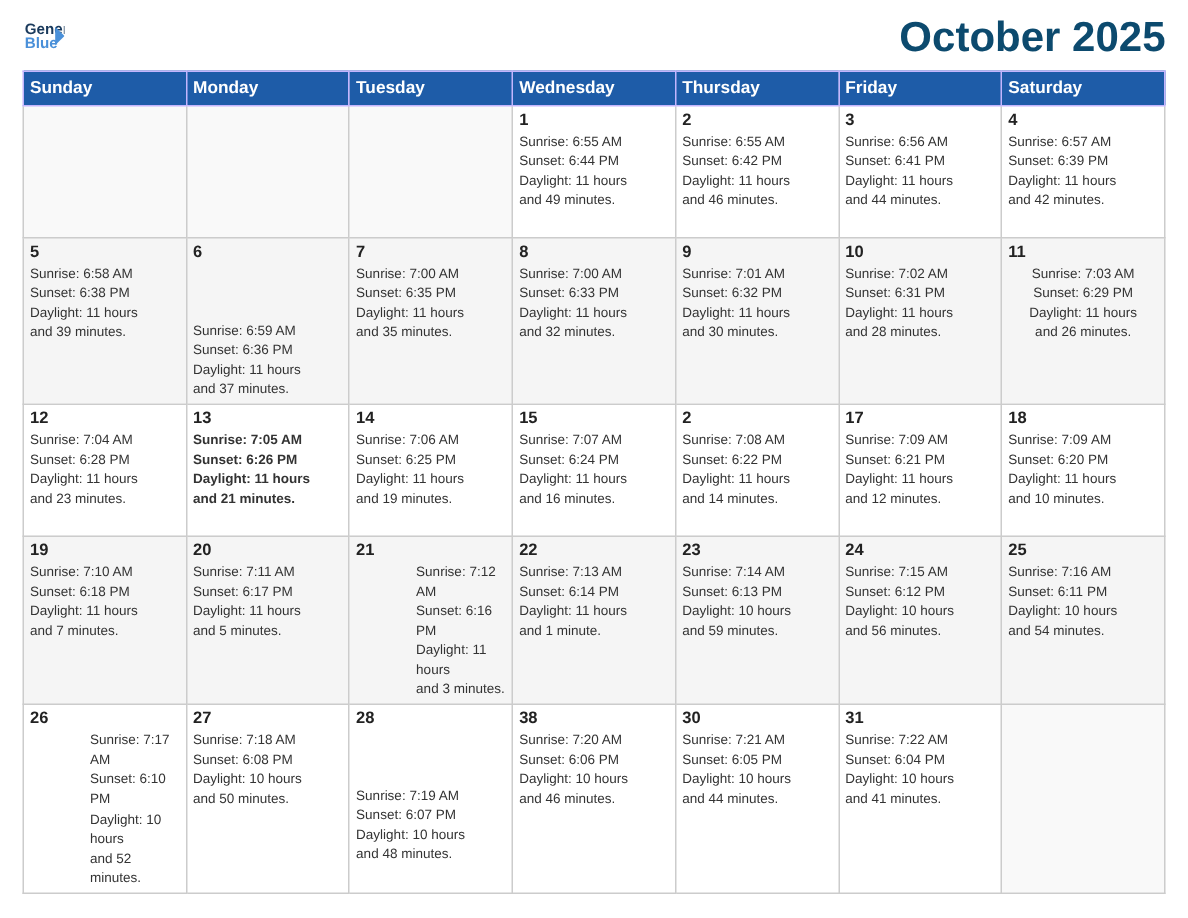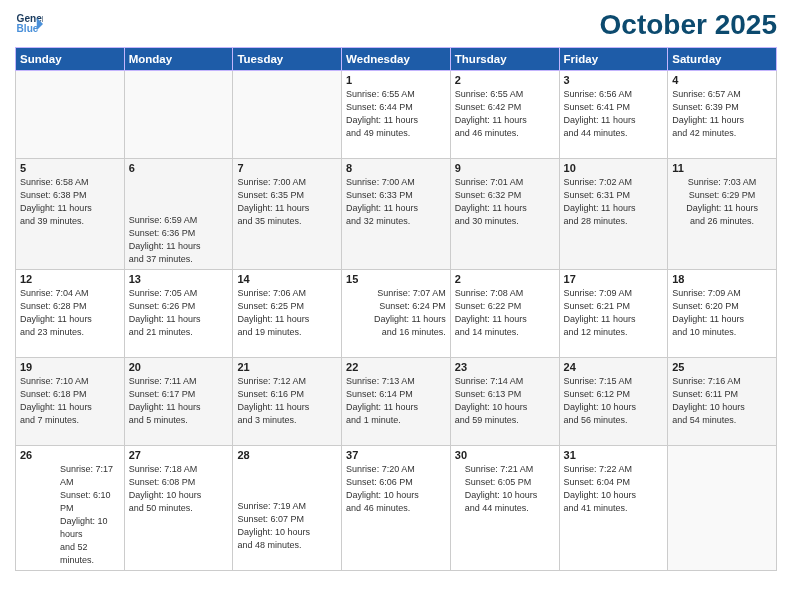--- a/index.html
+++ b/index.html
@@ -200,35 +200,35 @@
         <tr>
           <td>
             <div class="day-num">12</div>
             <div class="day-info" style="white-space: pre-line;">Sunrise: 7:04 AM
 Sunset: 6:28 PM
 Daylight: 11 hours
 and 23 minutes.</div>
           </td>
           <td>
             <div class="day-num">13</div>
-            <div class="day-info" style="white-space: pre-line;">Sunrise: 7:05 AM
+            <div class="day-info" style="white-space: pre-line; font-weight: bold;">Sunrise: 7:05 AM
 Sunset: 6:26 PM
 Daylight: 11 hours
 and 21 minutes.</div>
           </td>
           <td>
             <div class="day-num">14</div>
             <div class="day-info" style="white-space: pre-line;">Sunrise: 7:06 AM
 Sunset: 6:25 PM
 Daylight: 11 hours
 and 19 minutes.</div>
           </td>
           <td>
             <div class="day-num">15</div>
-            <div class="day-info" style="white-space: pre-line; text-align: right;">Sunrise: 7:07 AM
+            <div class="day-info" style="white-space: pre-line;">Sunrise: 7:07 AM
 Sunset: 6:24 PM
 Daylight: 11 hours
 and 16 minutes.</div>
           </td>
           <td>
             <div class="day-num">2</div>
             <div class="day-info" style="white-space: pre-line;">Sunrise: 7:08 AM
 Sunset: 6:22 PM
 Daylight: 11 hours
 and 14 minutes.</div>
@@ -258,21 +258,21 @@
           </td>
           <td>
             <div class="day-num">20</div>
             <div class="day-info" style="white-space: pre-line;">Sunrise: 7:11 AM
 Sunset: 6:17 PM
 Daylight: 11 hours
 and 5 minutes.</div>
           </td>
           <td>
             <div class="day-num">21</div>
-            <div class="day-info" style="white-space: pre-line;">Sunrise: 7:12 AM
+            <div class="day-info" style="white-space: pre-line; margin-left: 40px;">Sunrise: 7:12 AM
 Sunset: 6:16 PM
 Daylight: 11 hours
 and 3 minutes.</div>
           </td>
           <td>
             <div class="day-num">22</div>
             <div class="day-info" style="white-space: pre-line;">Sunrise: 7:13 AM
 Sunset: 6:14 PM
 Daylight: 11 hours
 and 1 minute.</div>
@@ -315,29 +315,29 @@
 and 50 minutes.</div>
           </td>
           <td>
             <div class="day-num">28</div>
             <div class="day-info" style="white-space: pre-line; margin-top: 39px;">Sunrise: 7:19 AM
 Sunset: 6:07 PM
 Daylight: 10 hours
 and 48 minutes.</div>
           </td>
           <td>
-            <div class="day-num">37</div>
+            <div class="day-num">38</div>
             <div class="day-info" style="white-space: pre-line;">Sunrise: 7:20 AM
 Sunset: 6:06 PM
 Daylight: 10 hours
 and 46 minutes.</div>
           </td>
           <td>
             <div class="day-num">30</div>
-            <div class="day-info" style="white-space: pre-line; margin-left: 10px;">Sunrise: 7:21 AM
+            <div class="day-info" style="white-space: pre-line;">Sunrise: 7:21 AM
 Sunset: 6:05 PM
 Daylight: 10 hours
 and 44 minutes.</div>
           </td>
           <td>
             <div class="day-num">31</div>
             <div class="day-info" style="white-space: pre-line;">Sunrise: 7:22 AM
 Sunset: 6:04 PM
 Daylight: 10 hours
 and 41 minutes.</div>

